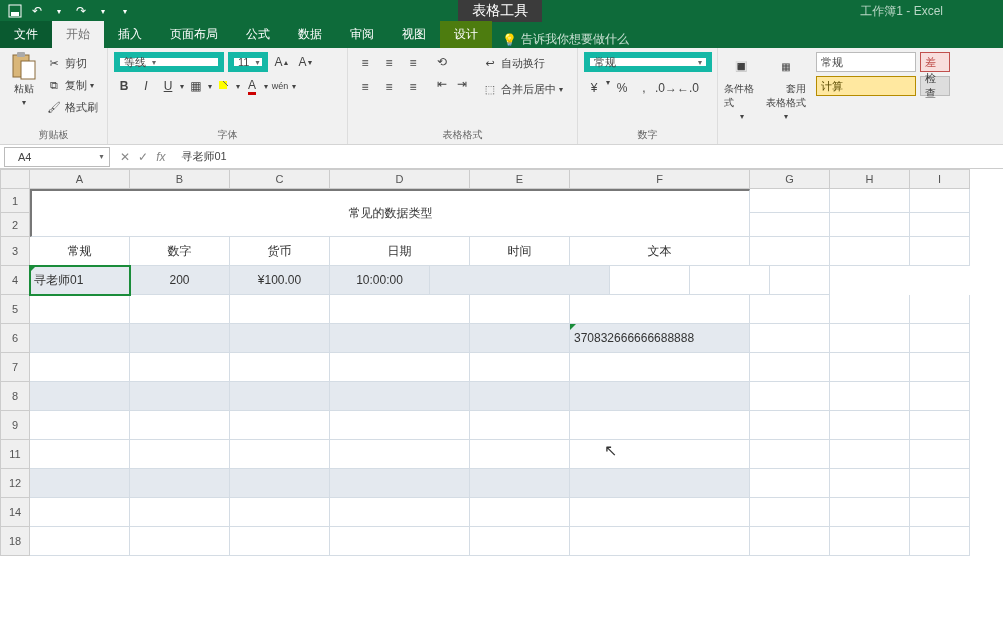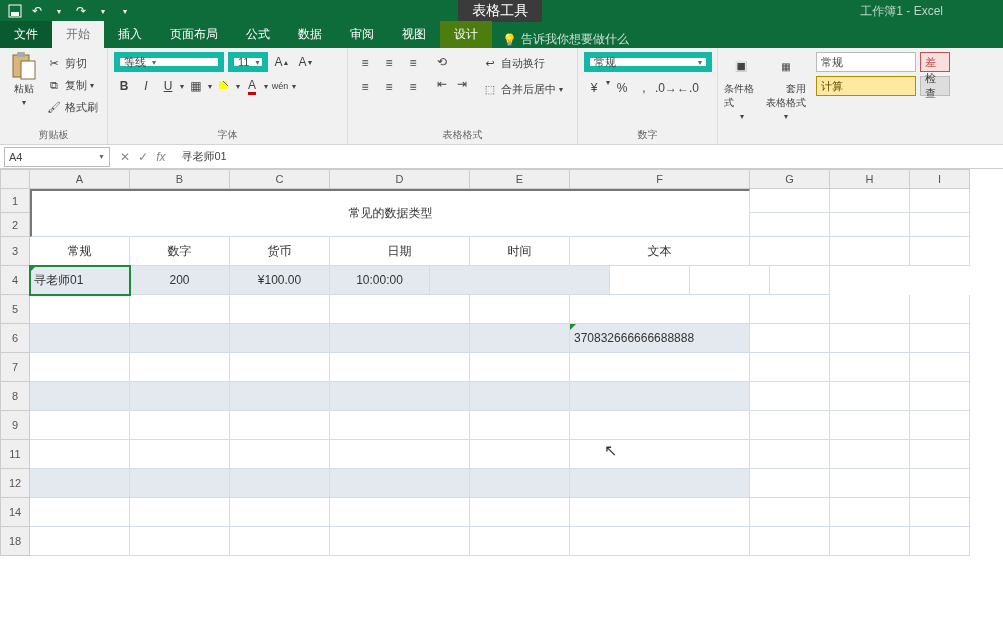--- a/index.html
+++ b/index.html
@@ -26,21 +26,21 @@
 .sel { border:6px solid #14b8a6; background:#fff; height:20px; display:flex; align-items:center; padding:0 4px; gap:6px; font-size:11px; color:#444; }
 .sel .arr { font-size:8px; color:#666; }
 .btnrow { display:flex; gap:2px; }
 .iconbtn { width:20px; height:20px; border:1px solid transparent; display:flex; align-items:center; justify-content:center; font-size:12px; color:#444; }
 .aligngrid { display:grid; grid-template-columns:repeat(3,22px); grid-auto-rows:22px; gap:2px; }
 .aligngrid div { display:flex; align-items:center; justify-content:center; }
 .stylebox { border:1px solid #bbb; background:#fff; width:100px; height:20px; display:flex; align-items:center; padding:0 4px; font-size:11px; }
 .stylebox.red { border-color:#c0504d; color:#c0504d; background:#f8dedd; }
 .stylebox.yellow { border-color:#b58b00; color:#5a4a00; background:#ffe8a0; }
 .namebox-row { height:24px; border-bottom:1px solid #ccc; display:flex; align-items:center; background:#fff; }
-.namebox { width:90px; border:1px solid #bbb; border-right:none; height:20px; margin:2px 0 2px 4px; display:flex; align-items:center; padding:0 4px; font-size:11px; }
+.namebox { width:90px; border:1px solid #bbb; border-right:none; height:20px; margin:2px 0 2px 4px; display:flex; align-items:center; padding:0 13px; font-size:11px; }
 .nb-arr { border:1px solid #bbb; border-left:none; height:20px; width:16px; display:flex; align-items:center; justify-content:center; font-size:8px; color:#666; }
 .fx-btns { display:flex; gap:8px; padding:0 10px; color:#888; }
 .fx-input { flex:1; padding:0 6px; font-size:11px; }
 .sheet { position:relative; }
 .colhdr { display:flex; }
 .corner { width:30px; height:20px; border:1px solid #ccc; background:#efefef; }
 .colhdr .ch { height:20px; border-right:1px solid #ccc; border-bottom:1px solid #ccc; border-top:1px solid #ccc; background:#efefef; display:flex; align-items:center; justify-content:center; font-size:11px; color:#555; }
 .rows .row { display:flex; }
 .rows .rh { width:30px; border:1px solid #ccc; border-top:none; background:#efefef; display:flex; align-items:center; justify-content:center; font-size:11px; color:#555; }
 .rows .cell { border-right:1px solid #d4dce4; border-bottom:1px solid #d4dce4; display:flex; align-items:center; padding:0 4px; font-size:12px; color:#333; background:#fff; }

